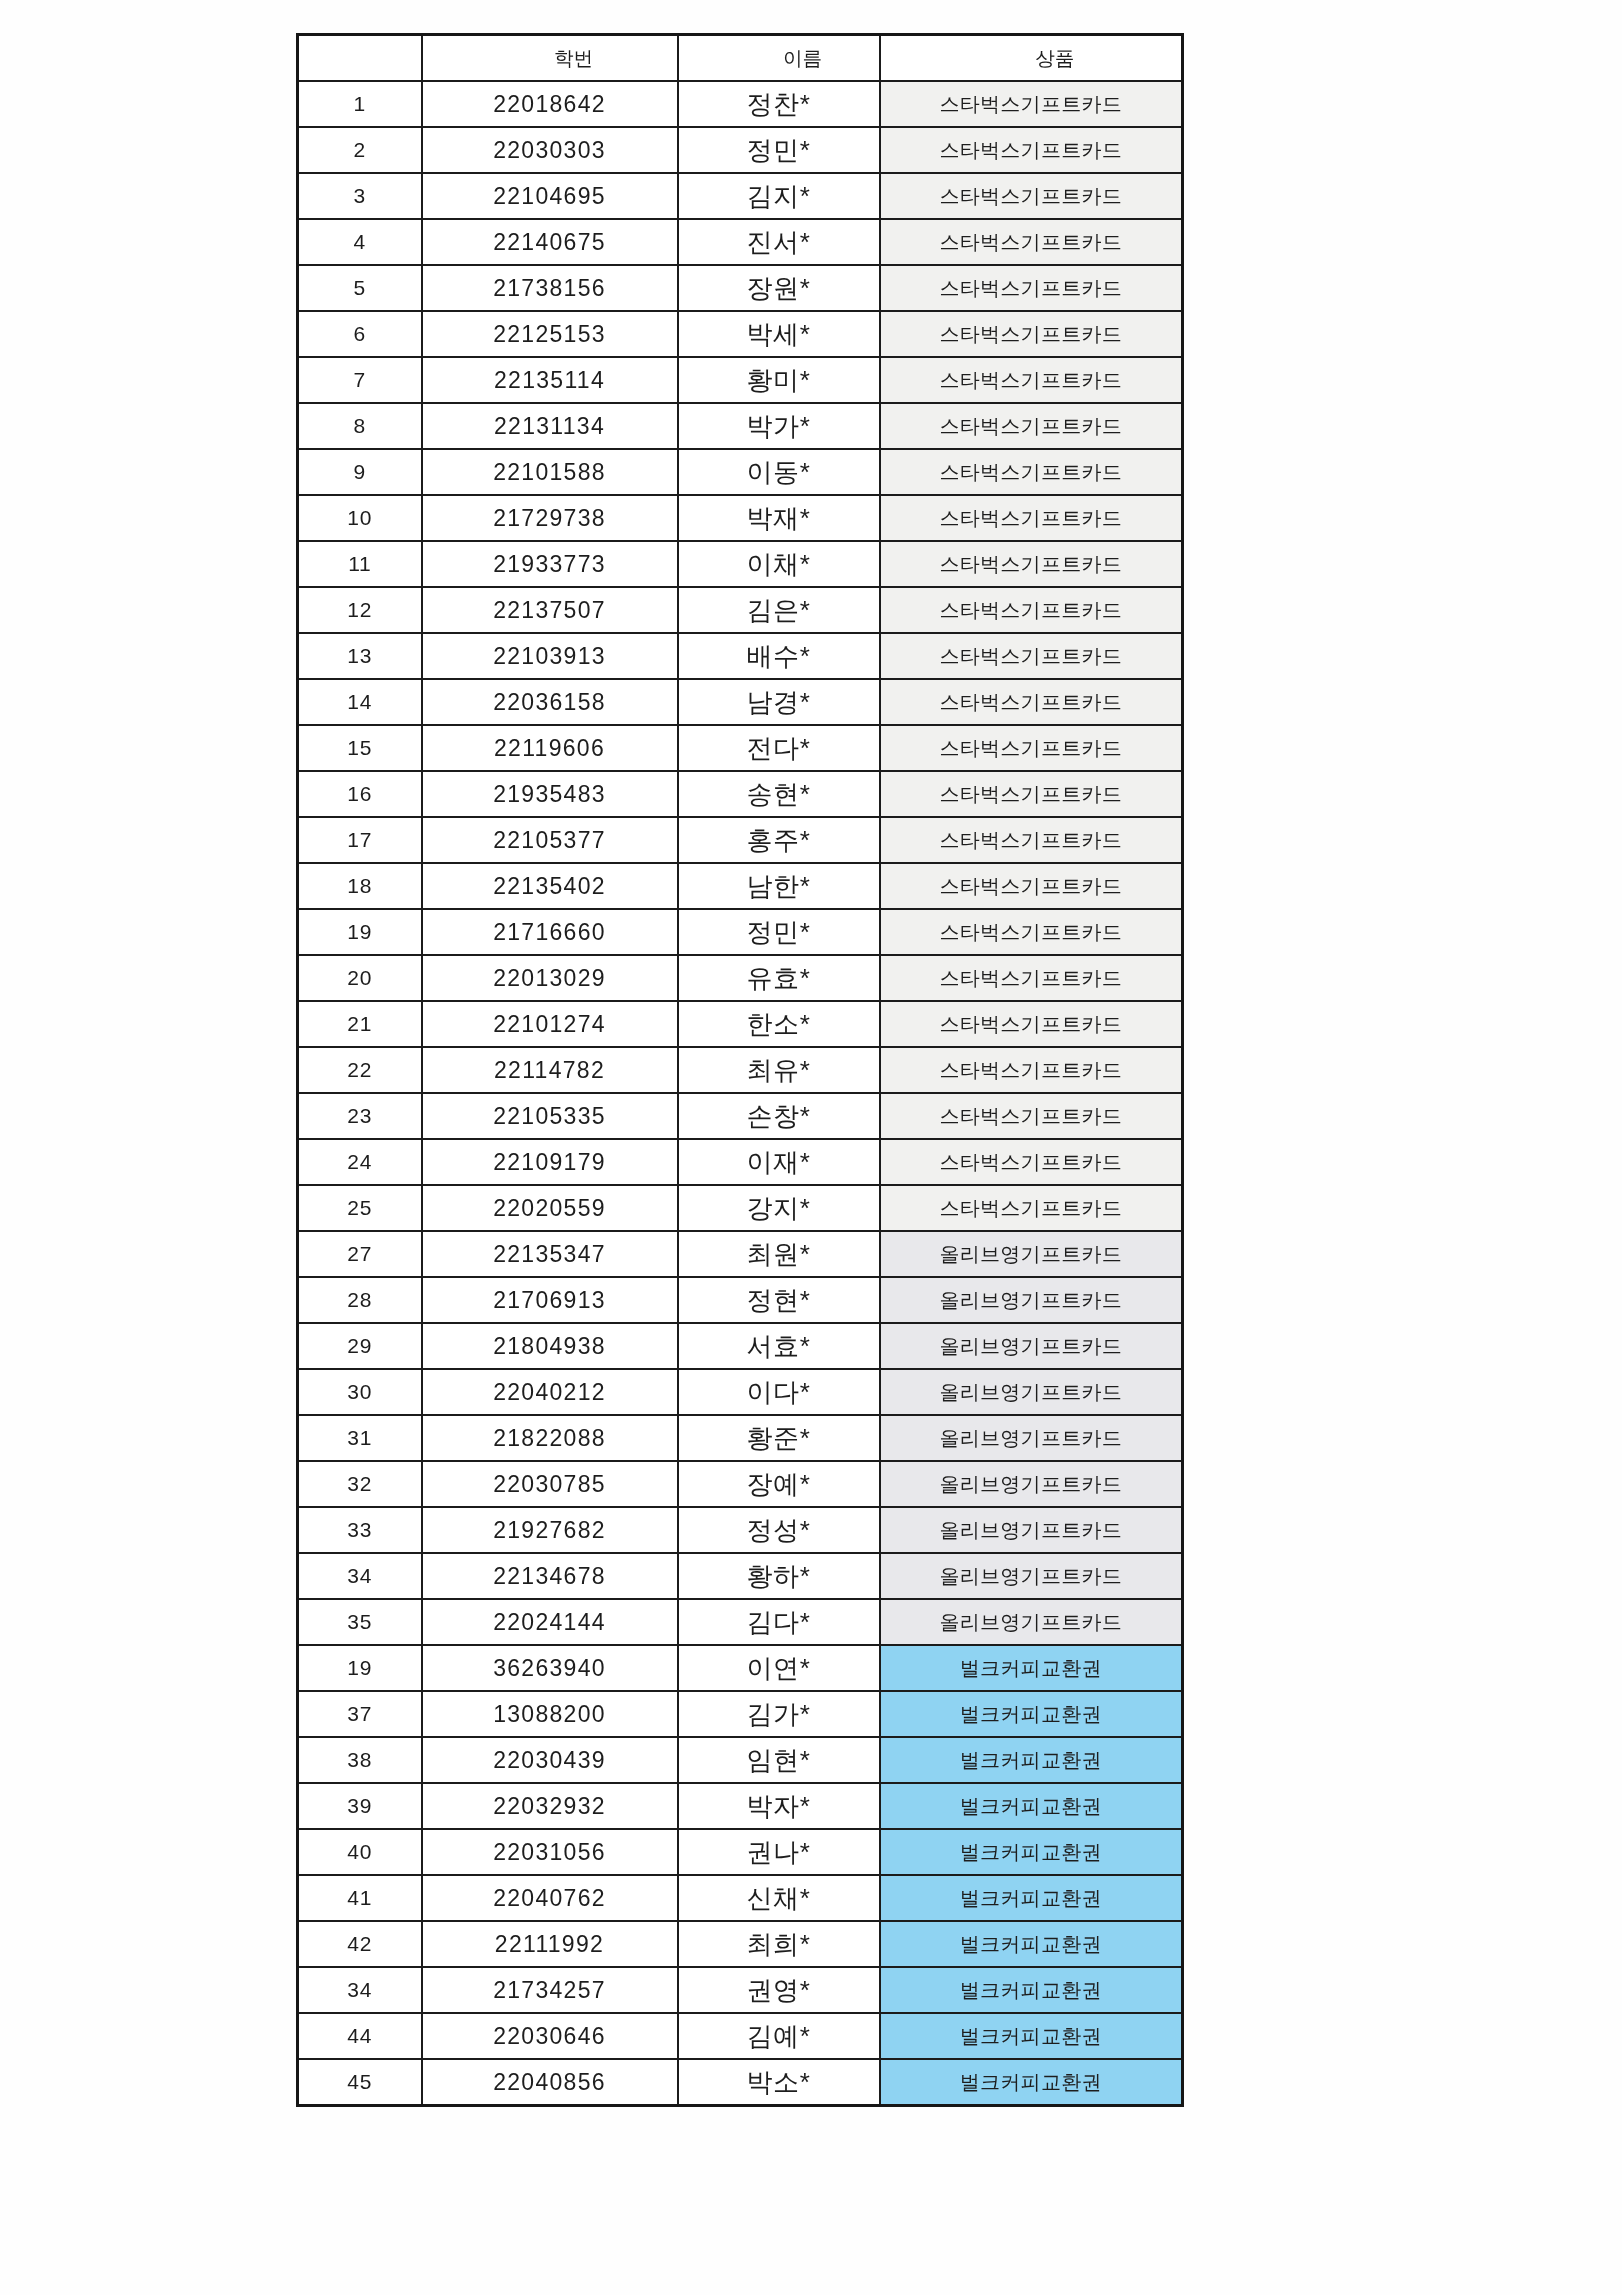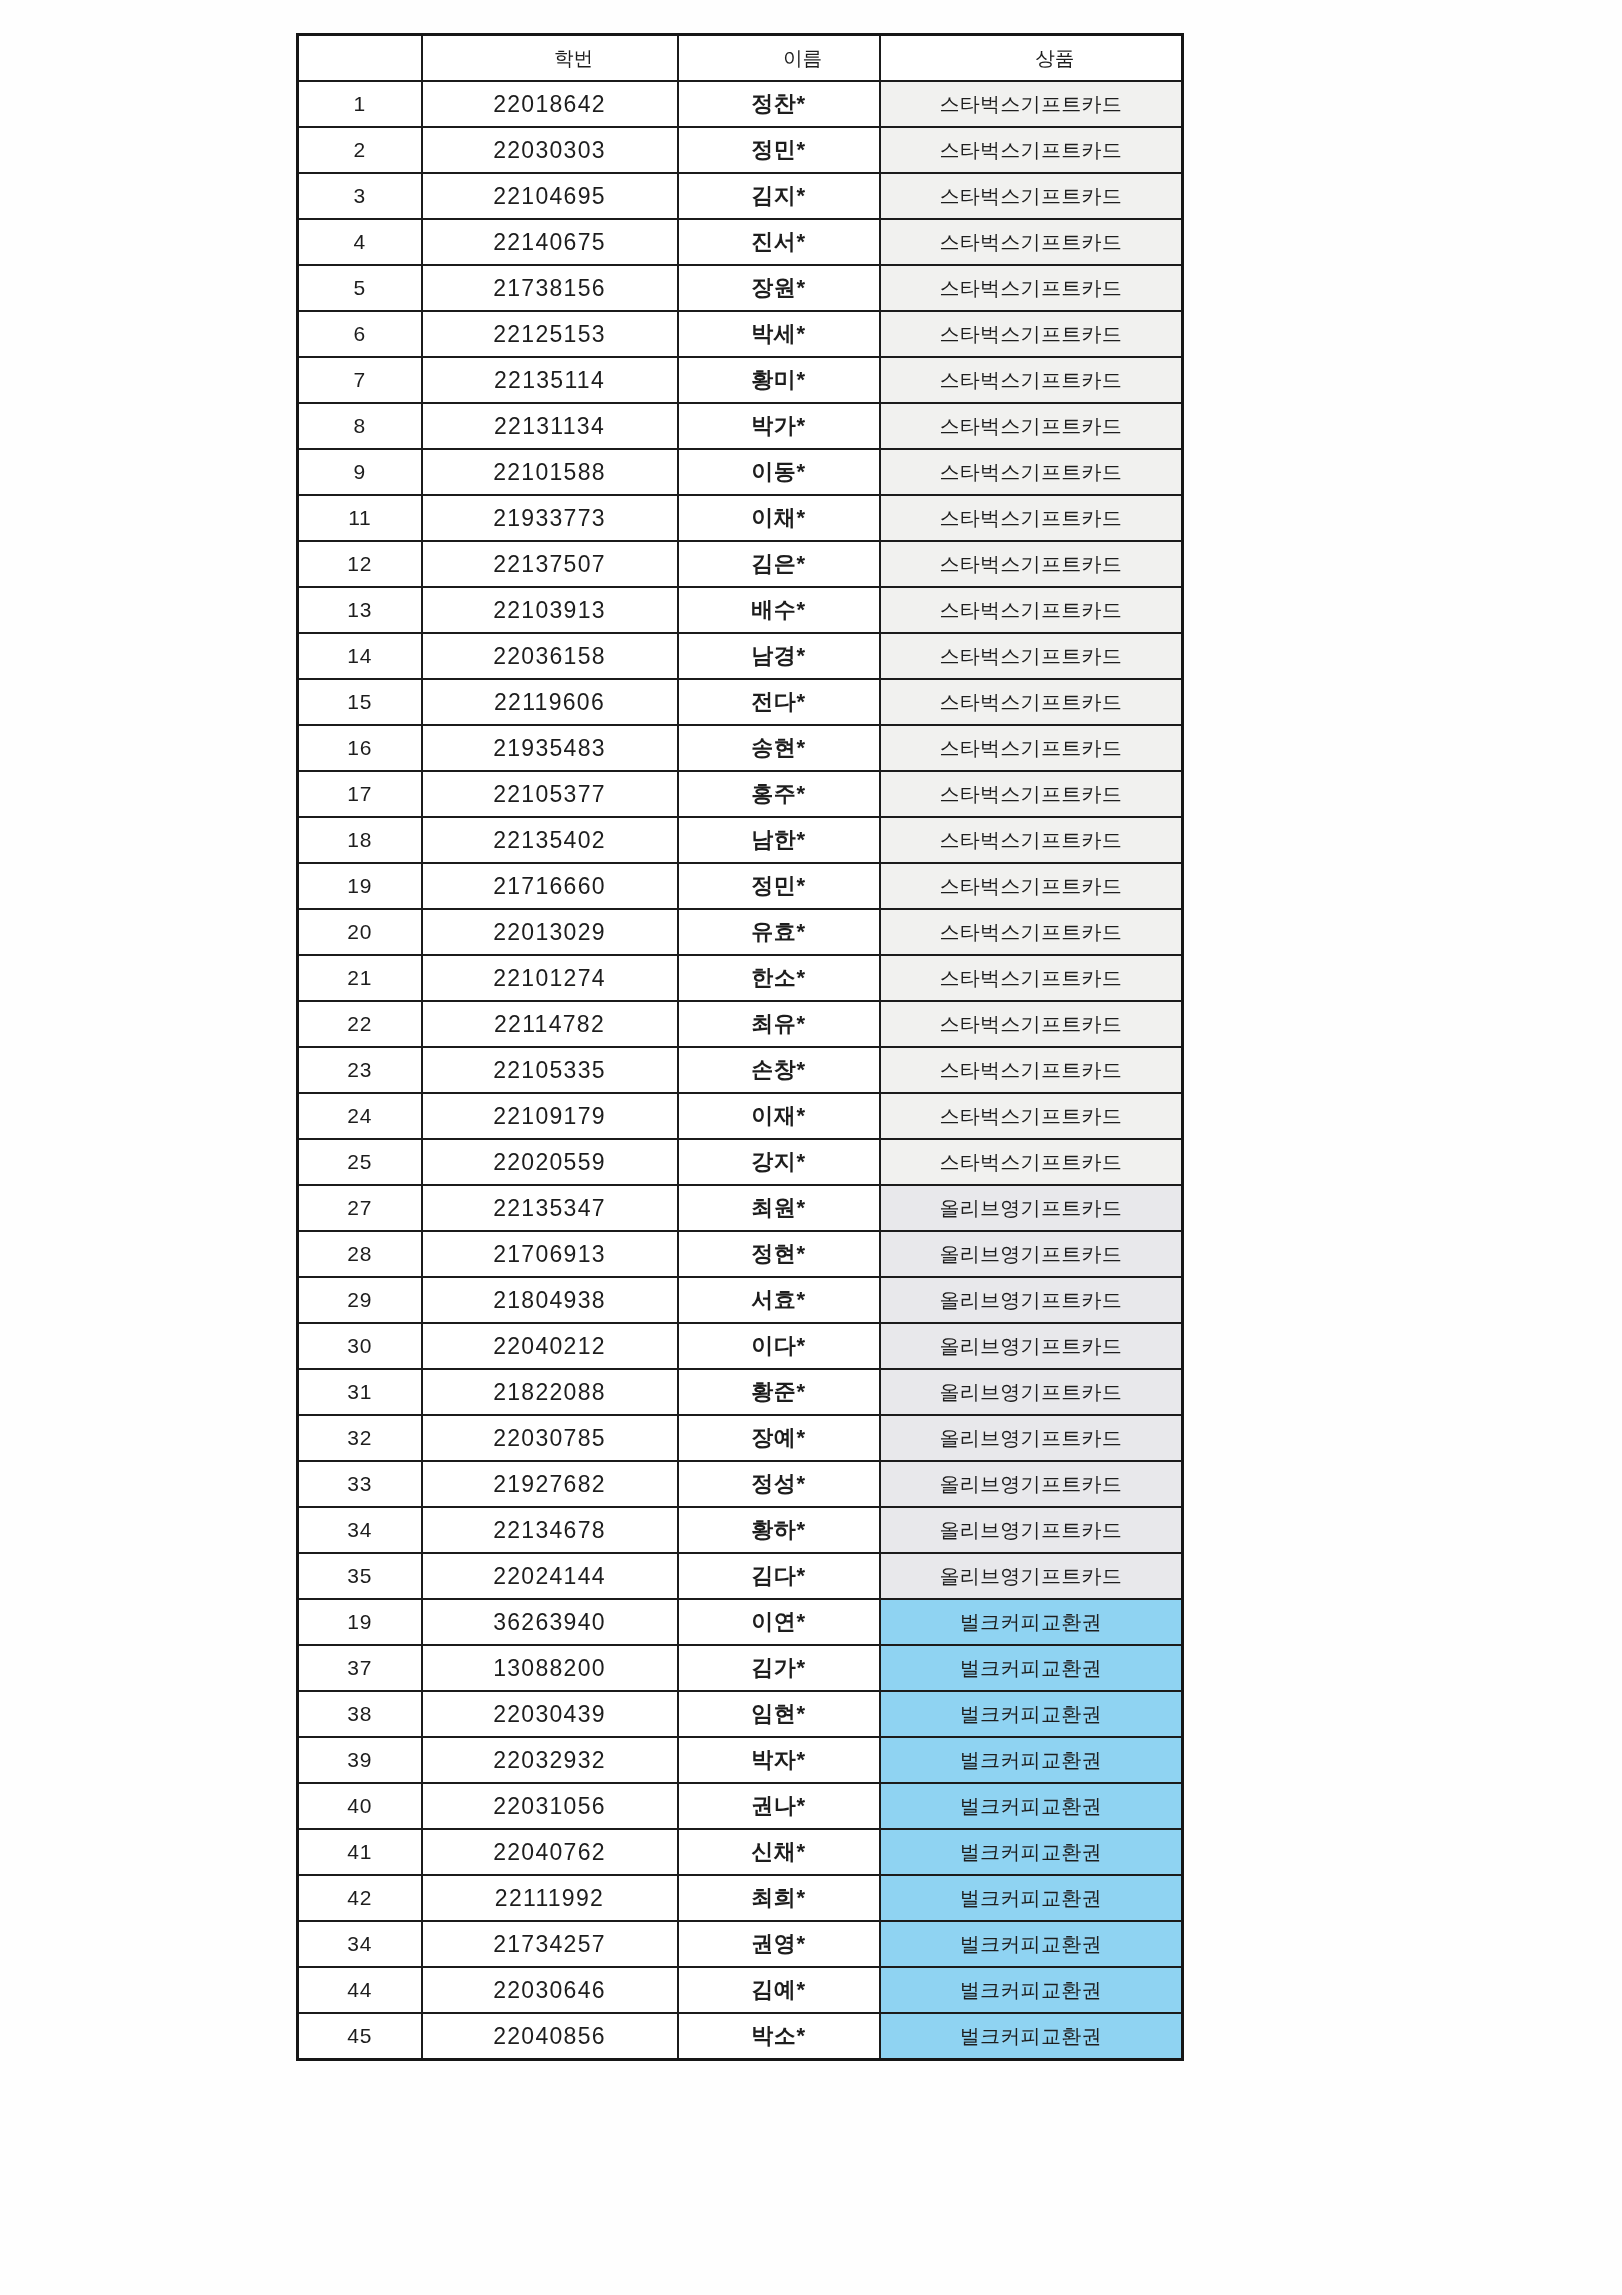--- a/index.html
+++ b/index.html
@@ -47,23 +47,22 @@
   }
   td.cell-no {
     font-size: 21px;
     letter-spacing: 0.7px;
   }
   td.cell-id {
     font-size: 23px;
     letter-spacing: 1.3px;
   }
   td.cell-name {
-    font-size: 22px;
+    font-size: 26px;
     letter-spacing: 0.7px;
-    font-weight: bold;
   }
   td.cell-prize {
     font-size: 20px;
     letter-spacing: 0.3px;
   }
 </style>
 </head>
 <body>
 
 <div class="page">
@@ -131,20 +130,26 @@
           <td class="cell-name">박가*</td>
           <td class="cell-prize" style="background: rgb(241, 241, 239);">스타벅스기프트카드</td>
         </tr>
         <tr>
           <td class="cell-no">9</td>
           <td class="cell-id">22101588</td>
           <td class="cell-name">이동*</td>
           <td class="cell-prize" style="background: rgb(241, 241, 239);">스타벅스기프트카드</td>
         </tr>
         <tr>
+          <td class="cell-no">10</td>
+          <td class="cell-id">21729738</td>
+          <td class="cell-name">박재*</td>
+          <td class="cell-prize" style="background: rgb(241, 241, 239);">스타벅스기프트카드</td>
+        </tr>
+        <tr>
           <td class="cell-no">11</td>
           <td class="cell-id">21933773</td>
           <td class="cell-name">이채*</td>
           <td class="cell-prize" style="background: rgb(241, 241, 239);">스타벅스기프트카드</td>
         </tr>
         <tr>
           <td class="cell-no">12</td>
           <td class="cell-id">22137507</td>
           <td class="cell-name">김은*</td>
           <td class="cell-prize" style="background: rgb(241, 241, 239);">스타벅스기프트카드</td>

